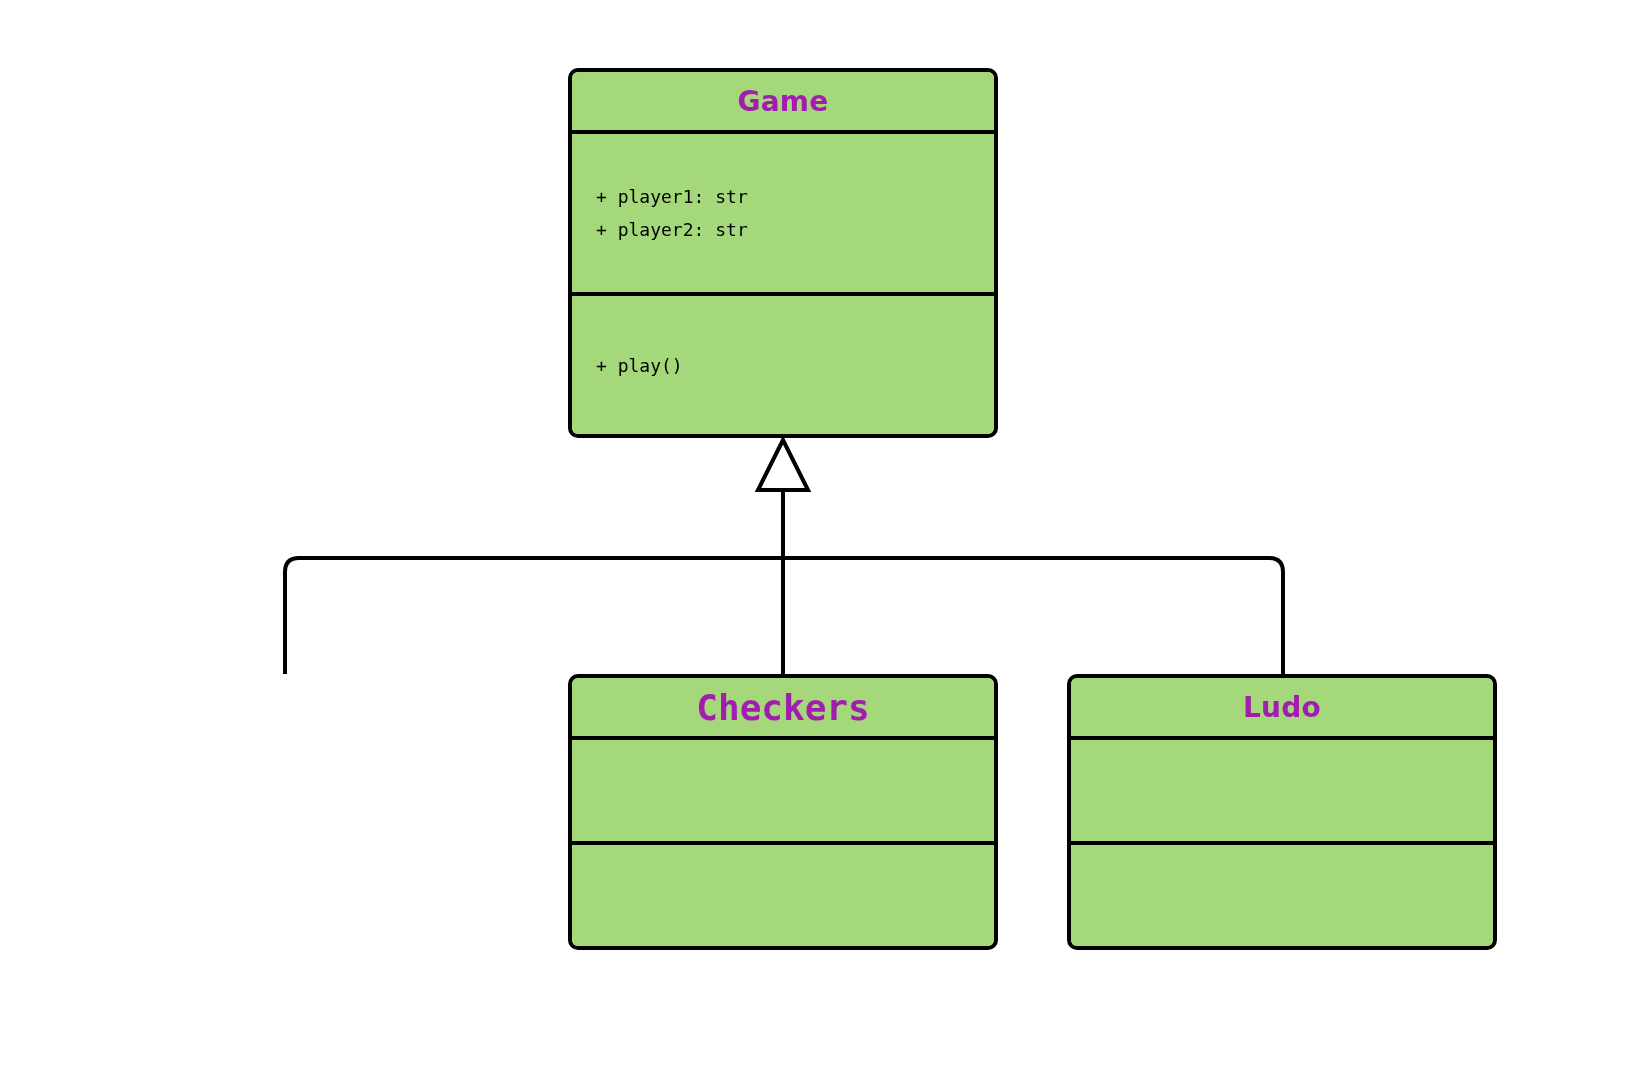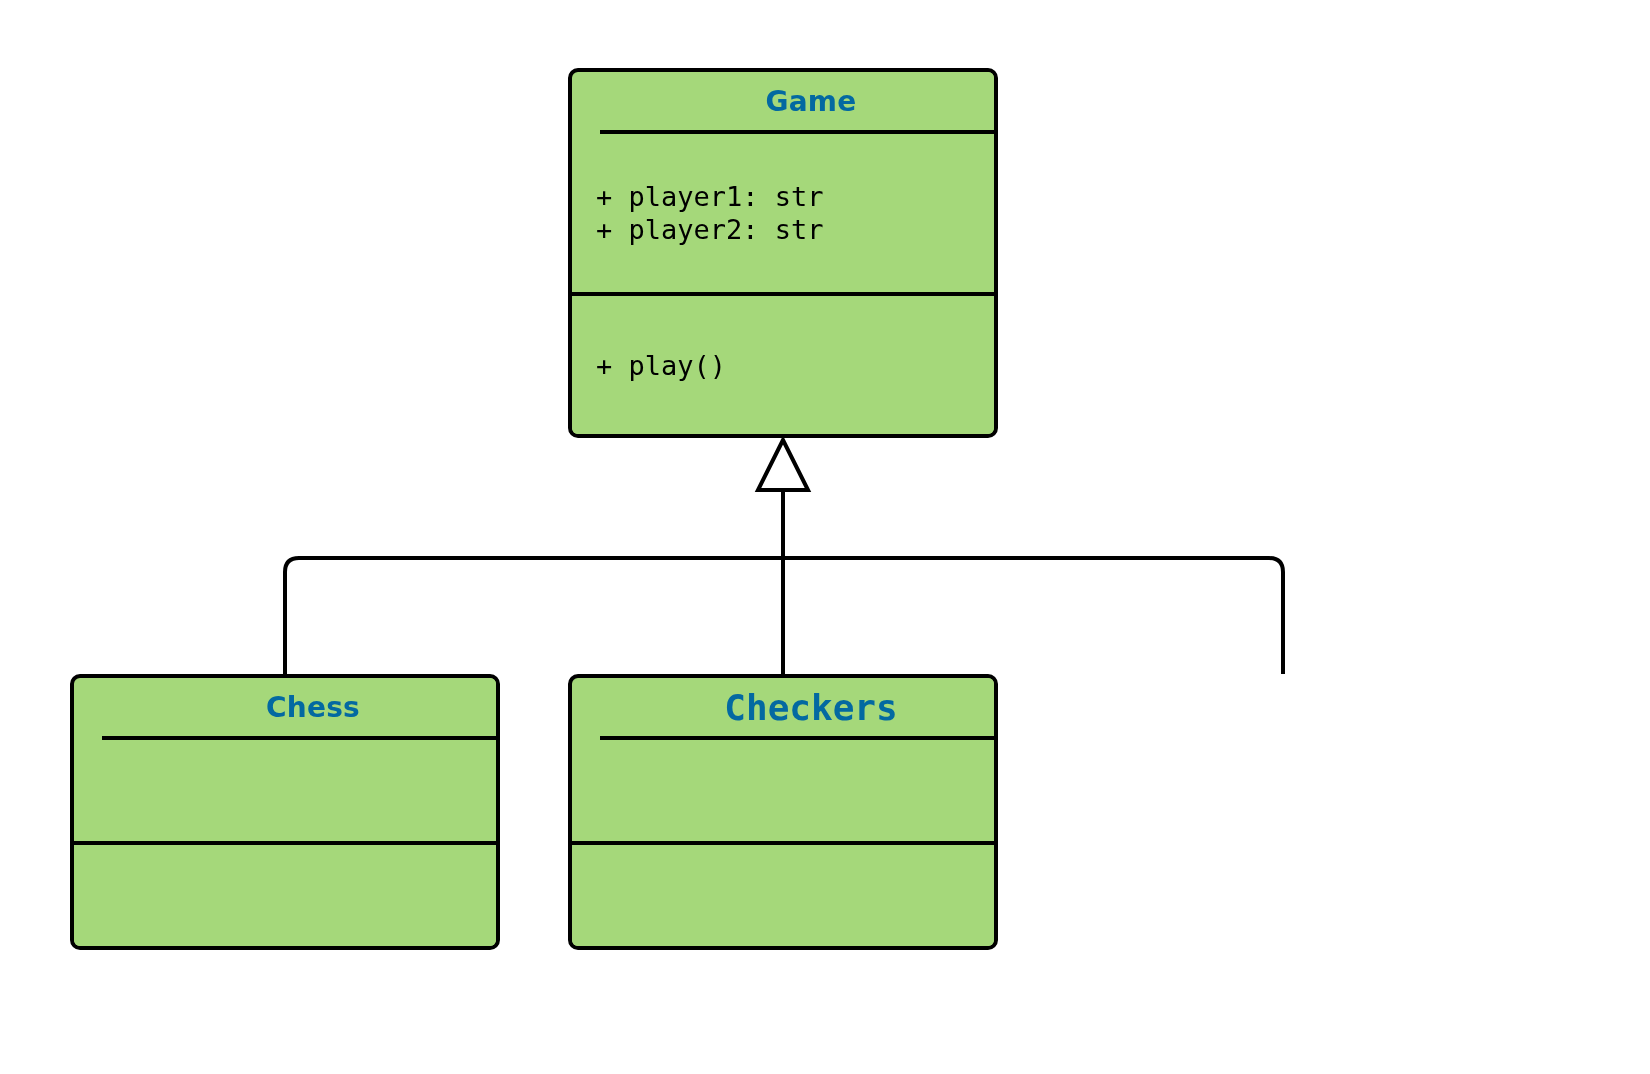--- a/index.html
+++ b/index.html
@@ -34,43 +34,42 @@
     border-radius: 10px;
     display: flex;
     flex-direction: column;
     overflow: hidden;
   }
   .uml-title {
     box-sizing: border-box;
     width: 100%;
     text-align: center;
     font-weight: bold;
-    color: #0369a1;
+    color: #a21caf;
     display: flex;
     align-items: center;
     justify-content: center;
     border-bottom: 4px solid #000000;
     background: #a5d87a;
-    margin-left: 28px;
   }
   .uml-title.sans {
     font-family: "DejaVu Sans", sans-serif;
     font-size: 28px;
     letter-spacing: 0.2px;
   }
   .uml-title.mono {
     font-family: "DejaVu Sans Mono", monospace;
     font-size: 36px;
   }
   .uml-compartment {
     box-sizing: border-box;
     width: 100%;
     background: #a5d87a;
     font-family: "DejaVu Sans Mono", monospace;
-    font-size: 27px;
+    font-size: 18px;
     color: #000000;
     line-height: 33px;
     padding: 0 24px;
     display: flex;
     flex-direction: column;
     justify-content: center;
   }
   .uml-compartment.divided {
     border-bottom: 4px solid #000000;
   }
@@ -100,26 +99,26 @@
     <div class="uml-title sans" style="height: 62px;">Game</div>
     <div class="uml-compartment divided" style="height: 162px;">
       <div class="member-line">+ player1: str</div>
       <div class="member-line">+ player2: str</div>
     </div>
     <div class="uml-compartment" style="flex: 1 1 auto; padding-left: 24px;">
       <div class="member-line">+ play()</div>
     </div>
   </div>
 
-  <div class="uml-class" id="class-1" style="left: 70px; top: 674px; width: 430px; height: 276px;">
-    <div class="uml-title sans" style="height: 62px;">Chess</div>
-    <div class="uml-compartment divided empty-compartment" style="height: 105px;"></div>
-    <div class="uml-compartment empty-compartment" style="flex: 1 1 auto;"></div>
-  </div>
 
   <div class="uml-class" id="class-2" style="left: 568px; top: 674px; width: 430px; height: 276px;">
     <div class="uml-title mono" style="height: 62px;">Checkers</div>
     <div class="uml-compartment divided empty-compartment" style="height: 105px;"></div>
     <div class="uml-compartment empty-compartment" style="flex: 1 1 auto;"></div>
   </div>
 
+  <div class="uml-class" id="class-3" style="left: 1067px; top: 674px; width: 430px; height: 276px;">
+    <div class="uml-title sans" style="height: 62px;">Ludo</div>
+    <div class="uml-compartment divided empty-compartment" style="height: 105px;"></div>
+    <div class="uml-compartment empty-compartment" style="flex: 1 1 auto;"></div>
+  </div>
 
 </div>
 
 </body></html>

